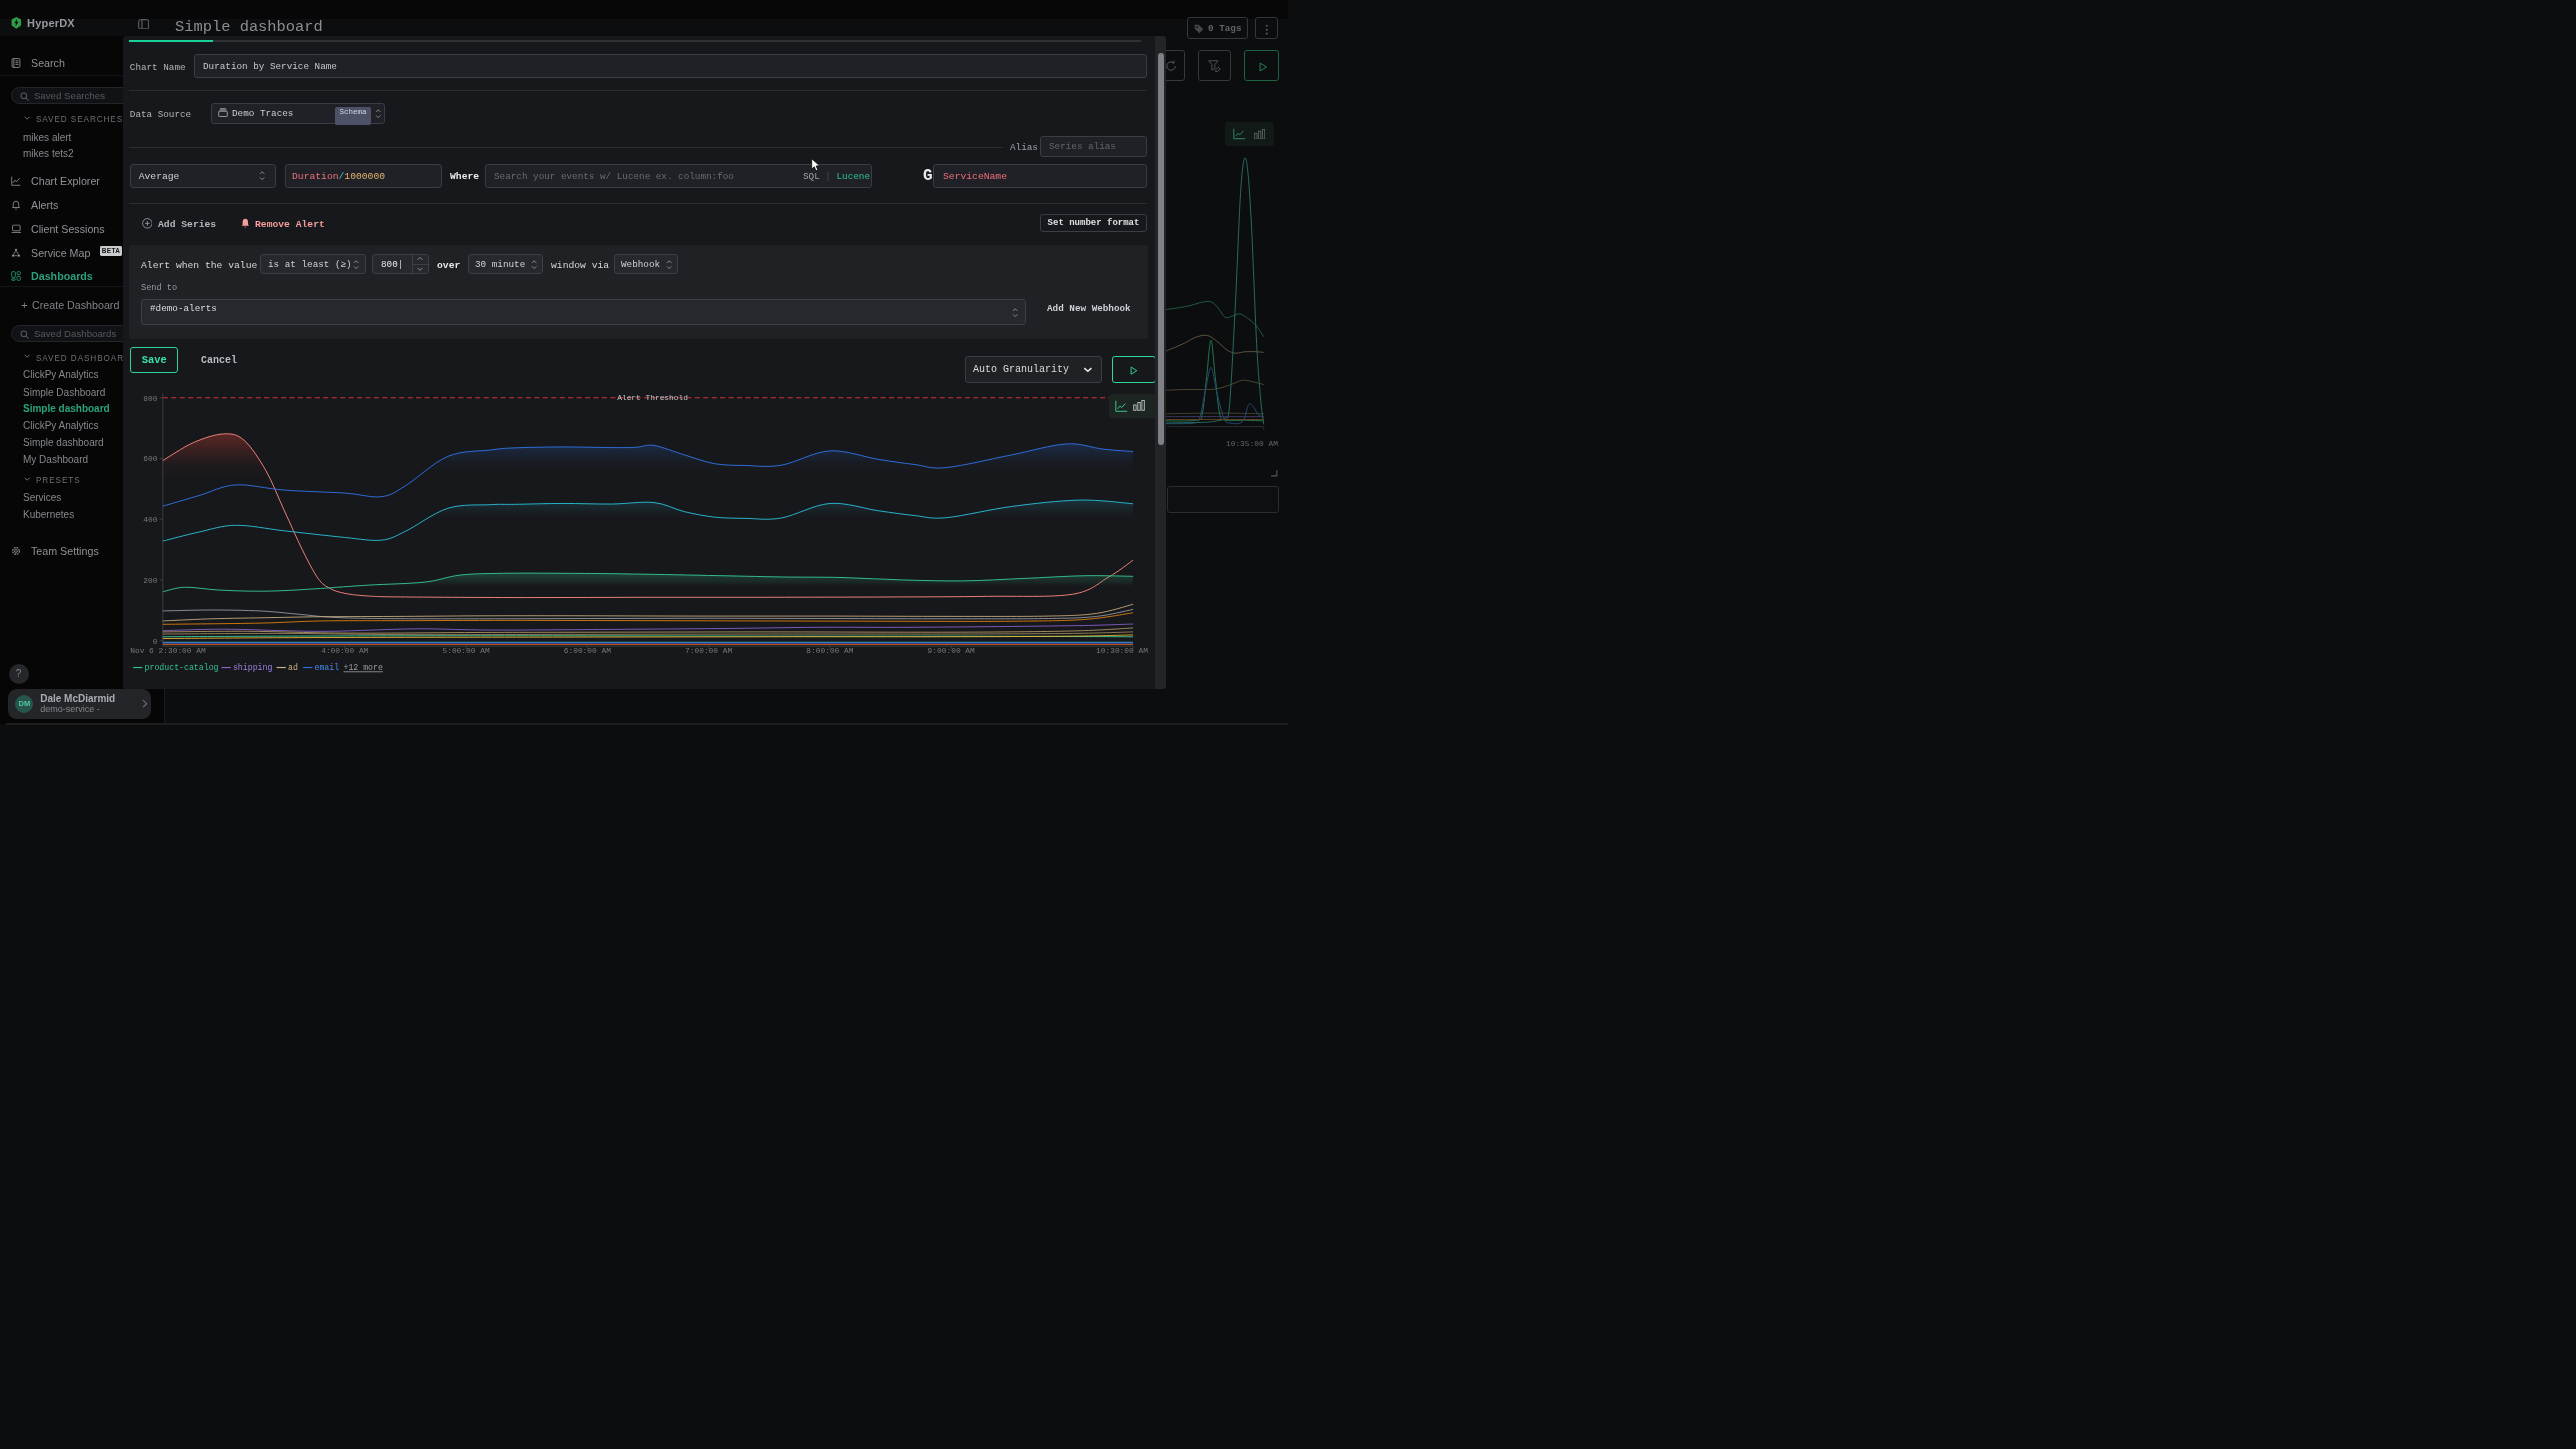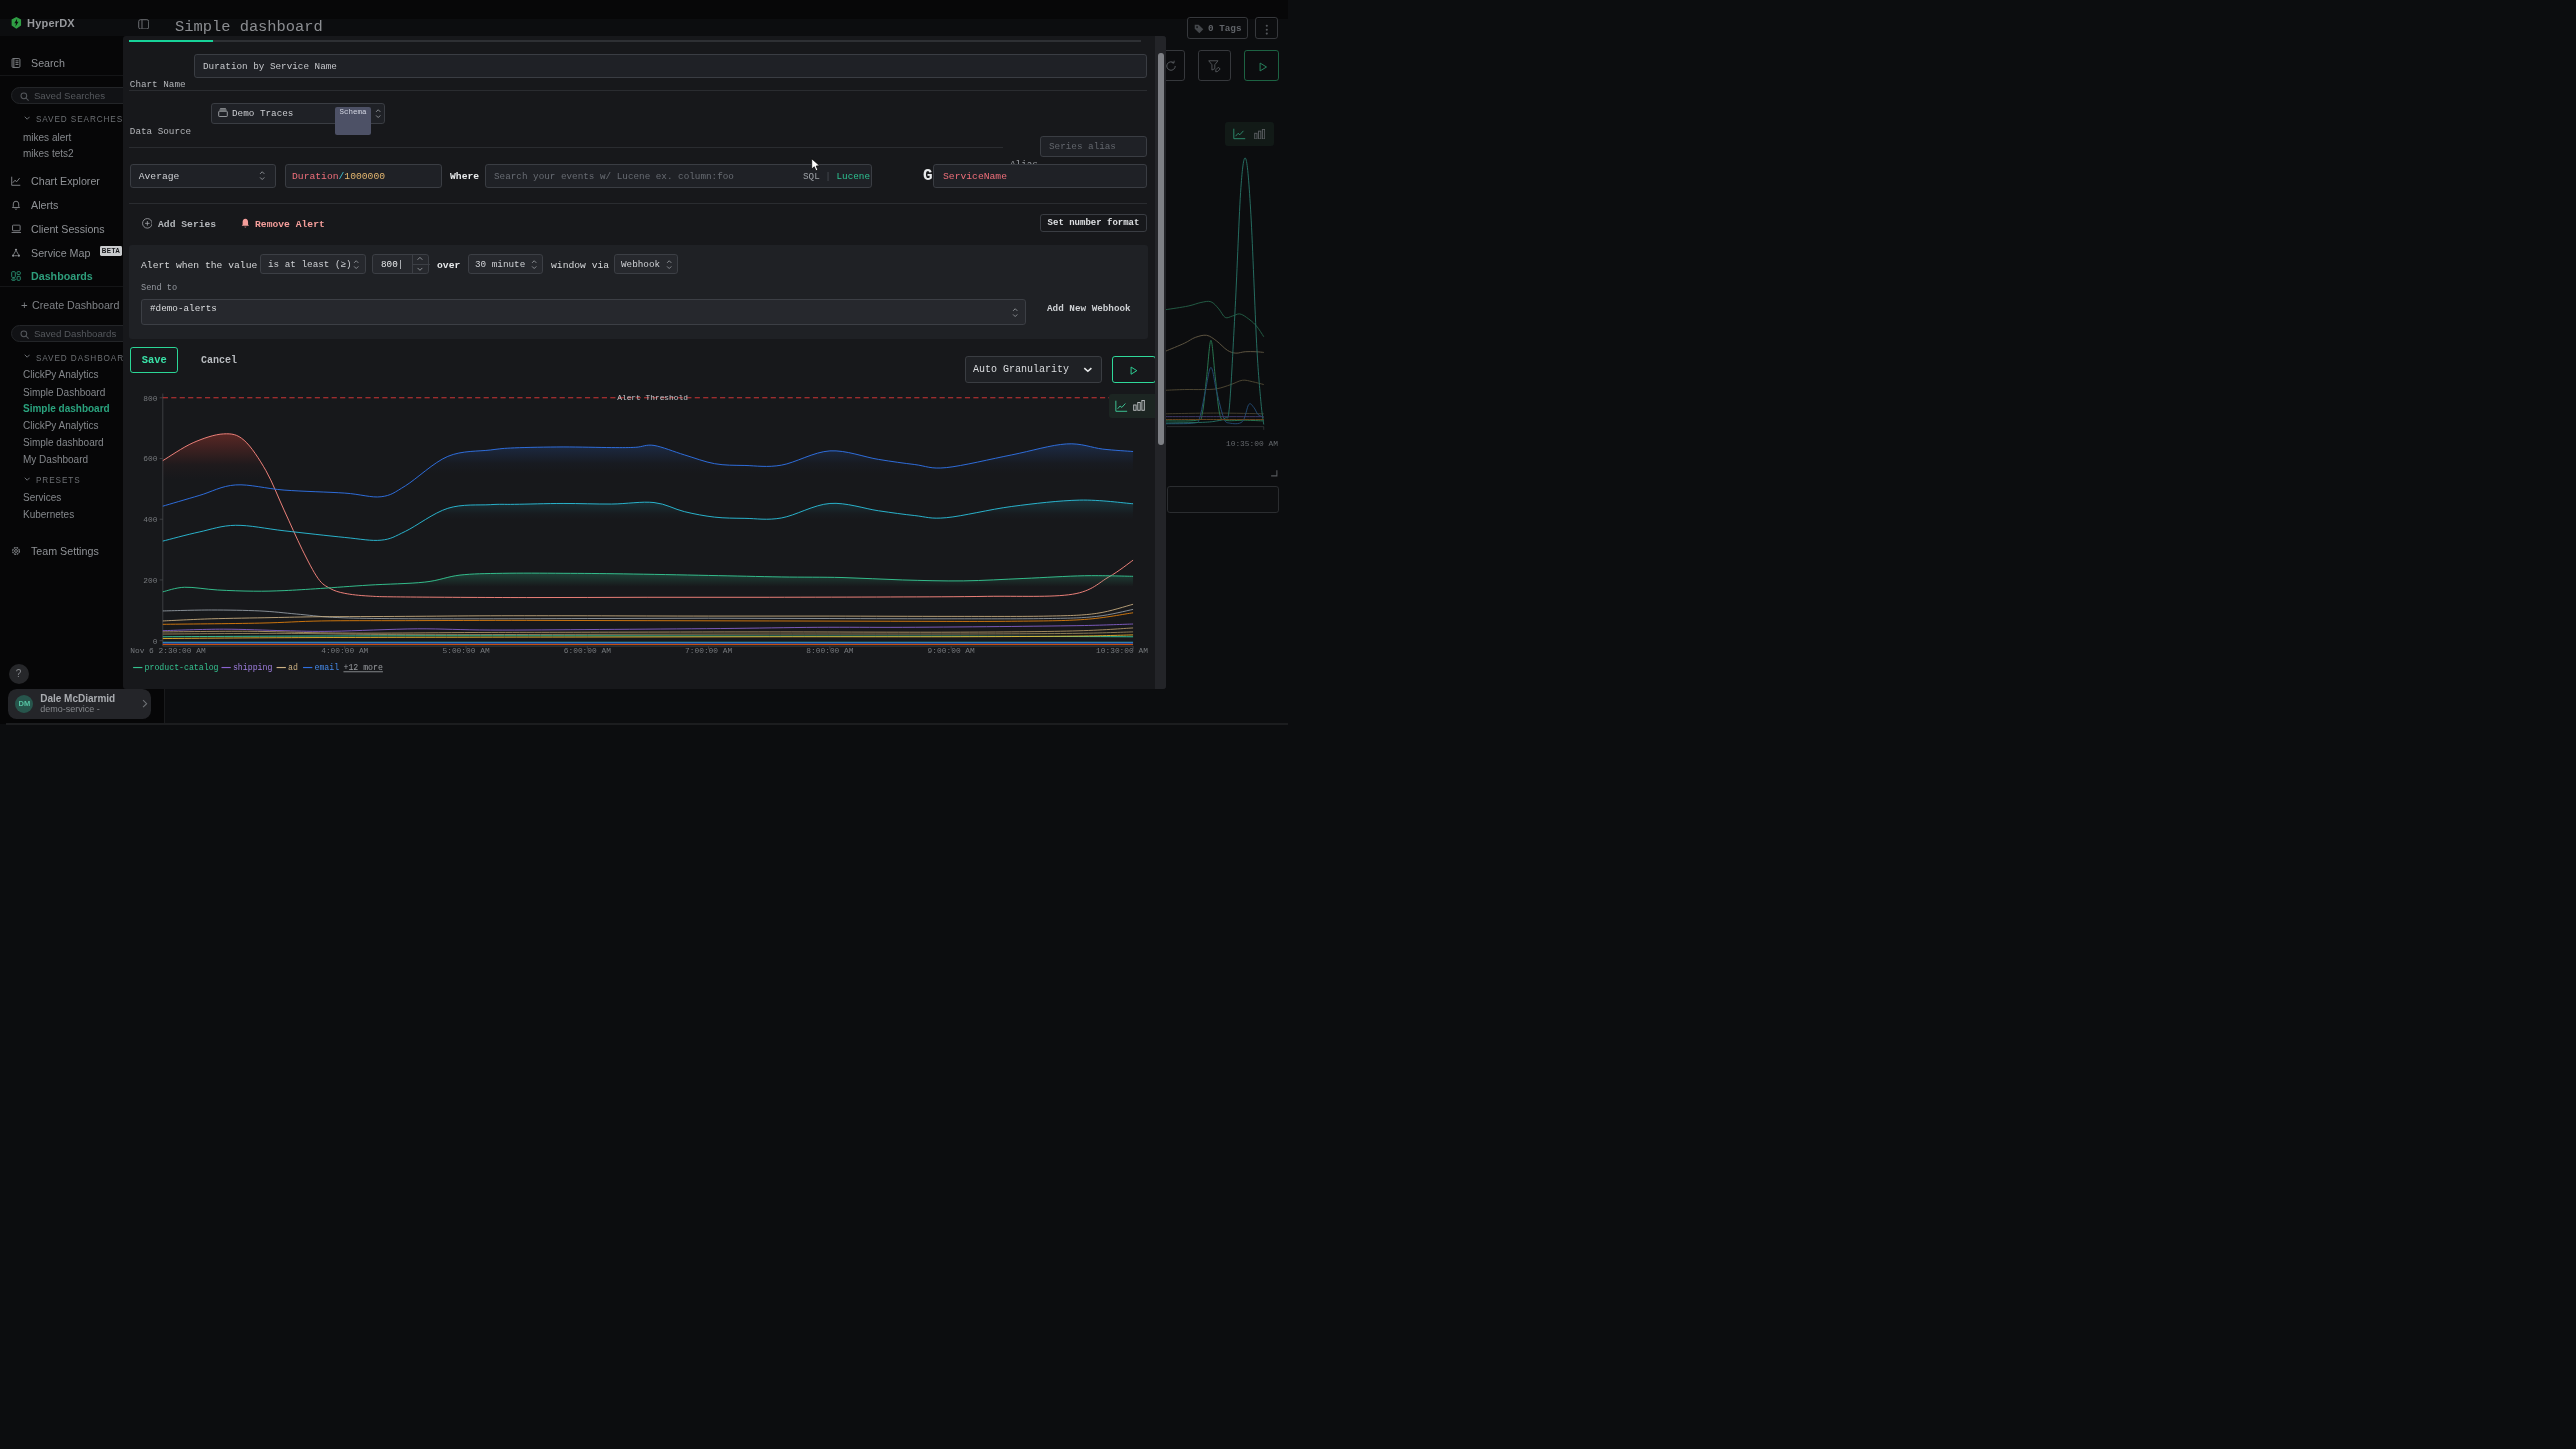--- a/index.html
+++ b/index.html
@@ -18,21 +18,21 @@
   .sideitem { position:absolute; left:23px; color:#85888c; font-size:10px; font-family:"Liberation Sans", sans-serif; white-space:nowrap; transform:translateY(-50%); }
   .sechead { position:absolute; color:#6d7074; font-size:8.2px; letter-spacing:0.9px; font-family:"Liberation Sans", sans-serif; transform:translateY(-50%); }
   .pill { position:absolute; left:11.4px; width:142px; height:17px; border-radius:8.6px; background:#111215; border:0.7px solid #232528; color:#55585d; font-size:9.7px; font-family:"Liberation Sans", sans-serif; }
   .pill span { position:absolute; left:21.5px; top:2.1px; }
   
   .ghostbtn { position:absolute; border:0.7px solid #313338; border-radius:2.9px; }
   
   #modal { left:123px; top:36px; width:1043px; height:653px; background:#17181b; border-radius:2.9px; z-index:10; }
   #modal .rule { position:absolute; left:6.4px; width:1018px; height:0.7px; background:#2a2c30; }
   .inp { position:absolute; background:#1f2126; border:0.7px solid #3a3d43; border-radius:2.9px; }
-  .lbl13 { position:absolute; color:#b3b5b9; font-size:9.3px; transform:translateY(-50%); white-space:nowrap;margin-top:17px; }
+  .lbl13 { position:absolute; color:#b3b5b9; font-size:9.3px; transform:translateY(-50%); white-space:nowrap; }
   .txt13 { position:absolute; color:#c6c8cc; font-size:9.3px; transform:translateY(-50%); white-space:nowrap; }
   .bold { font-weight:bold; }
   .btn { position:absolute; border:0.7px solid #3a3d43; border-radius:2.9px; color:#dee0e3; text-align:center; }
 </style>
 </head>
 <body>
 <div class="abs" id="topbar">
 
   <svg class="abs" style="left:11.4px;top:16.5px" width="10.7" height="12" viewBox="0 0 15 17">
     <path d="M7.5 0 L14.2 3.6 L14.2 12.2 L7.5 16.6 L0.8 12.2 L0.8 3.6 Z" fill="#2f9e44"></path>
@@ -235,21 +235,21 @@
   <div class="txt13" style="left:80px;top:30px">Duration by Service Name</div>
   <div class="rule" style="top:54px"></div>
 
   <div class="lbl13" style="left:6.8px;top:78px">Data Source</div>
   <div class="inp" style="left:88px;top:67px;width:174px;height:21px"></div>
   <svg class="abs" style="left:95px;top:72px" width="10" height="9.3" viewBox="0 0 14 13" fill="none" stroke="#b0b3b7" stroke-width="1.2">
       <rect x="1" y="4.5" width="12" height="7.5" rx="1"></rect>
       <path d="M2 2.8 L12 2.8 M3 1 L11 1"></path>
     </svg>
   <div class="txt13" style="left:109px;top:77px;color:#ccced2">Demo Traces</div>
-  <div class="abs mono" style="left:212px;top:71px;width:36px;height:28px;background:#4d5166;border-radius:2.1px;color:#d3d6e2;font-size:7.5px;text-align:center;line-height:11.8px">Schema</div>
+  <div class="abs mono" style="left:212px;top:71px;width:36px;height:18px;background:#4d5166;border-radius:2.1px;color:#d3d6e2;font-size:7.5px;text-align:center;line-height:11.8px">Schema</div>
   <svg class="abs" style="left:252px;top:73px" width="6.4" height="9.3" viewBox="0 0 9 13" fill="none" stroke="#898c91" stroke-width="1.4">
       <path d="M1.5 4 L4.5 1 L7.5 4"></path>
       <path d="M1.5 9 L4.5 12 L7.5 9"></path>
     </svg>
 
   <div class="abs" style="left:6.4px;top:111px;width:874px;height:0.7px;background:#2a2c30"></div>
   <div class="lbl13" style="left:887px;top:111px;color:#9da0a5">Alias</div>
   <div class="inp" style="left:917px;top:100px;width:107px;height:21px"></div>
   <div class="txt13" style="left:926px;top:110px;color:#62666c">Series alias</div>
 

